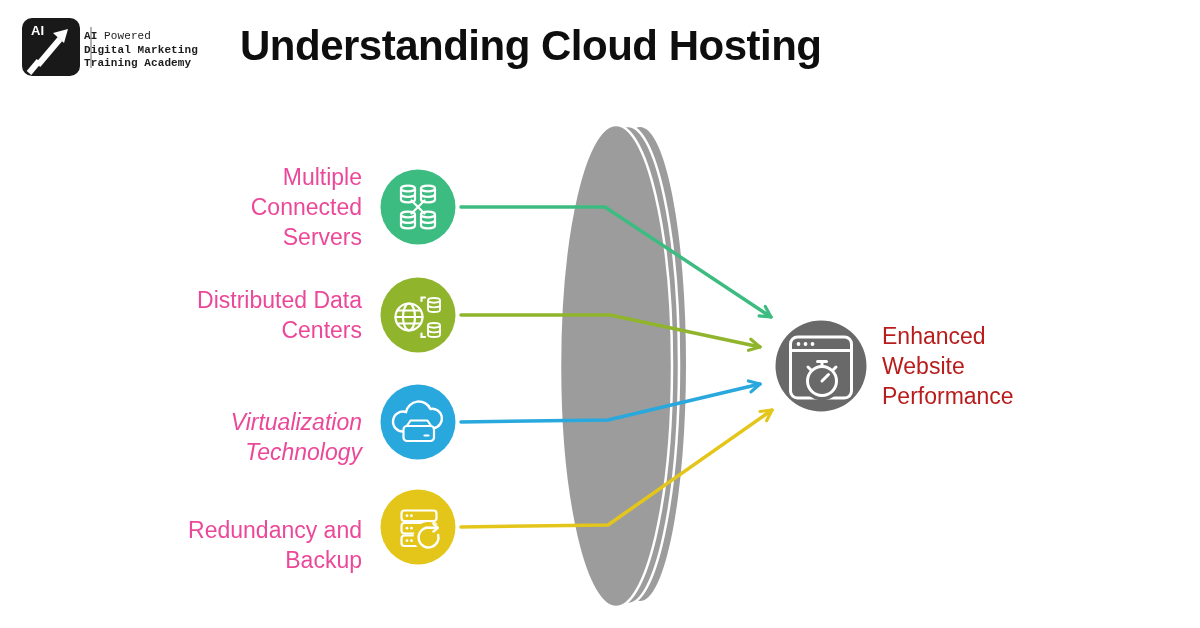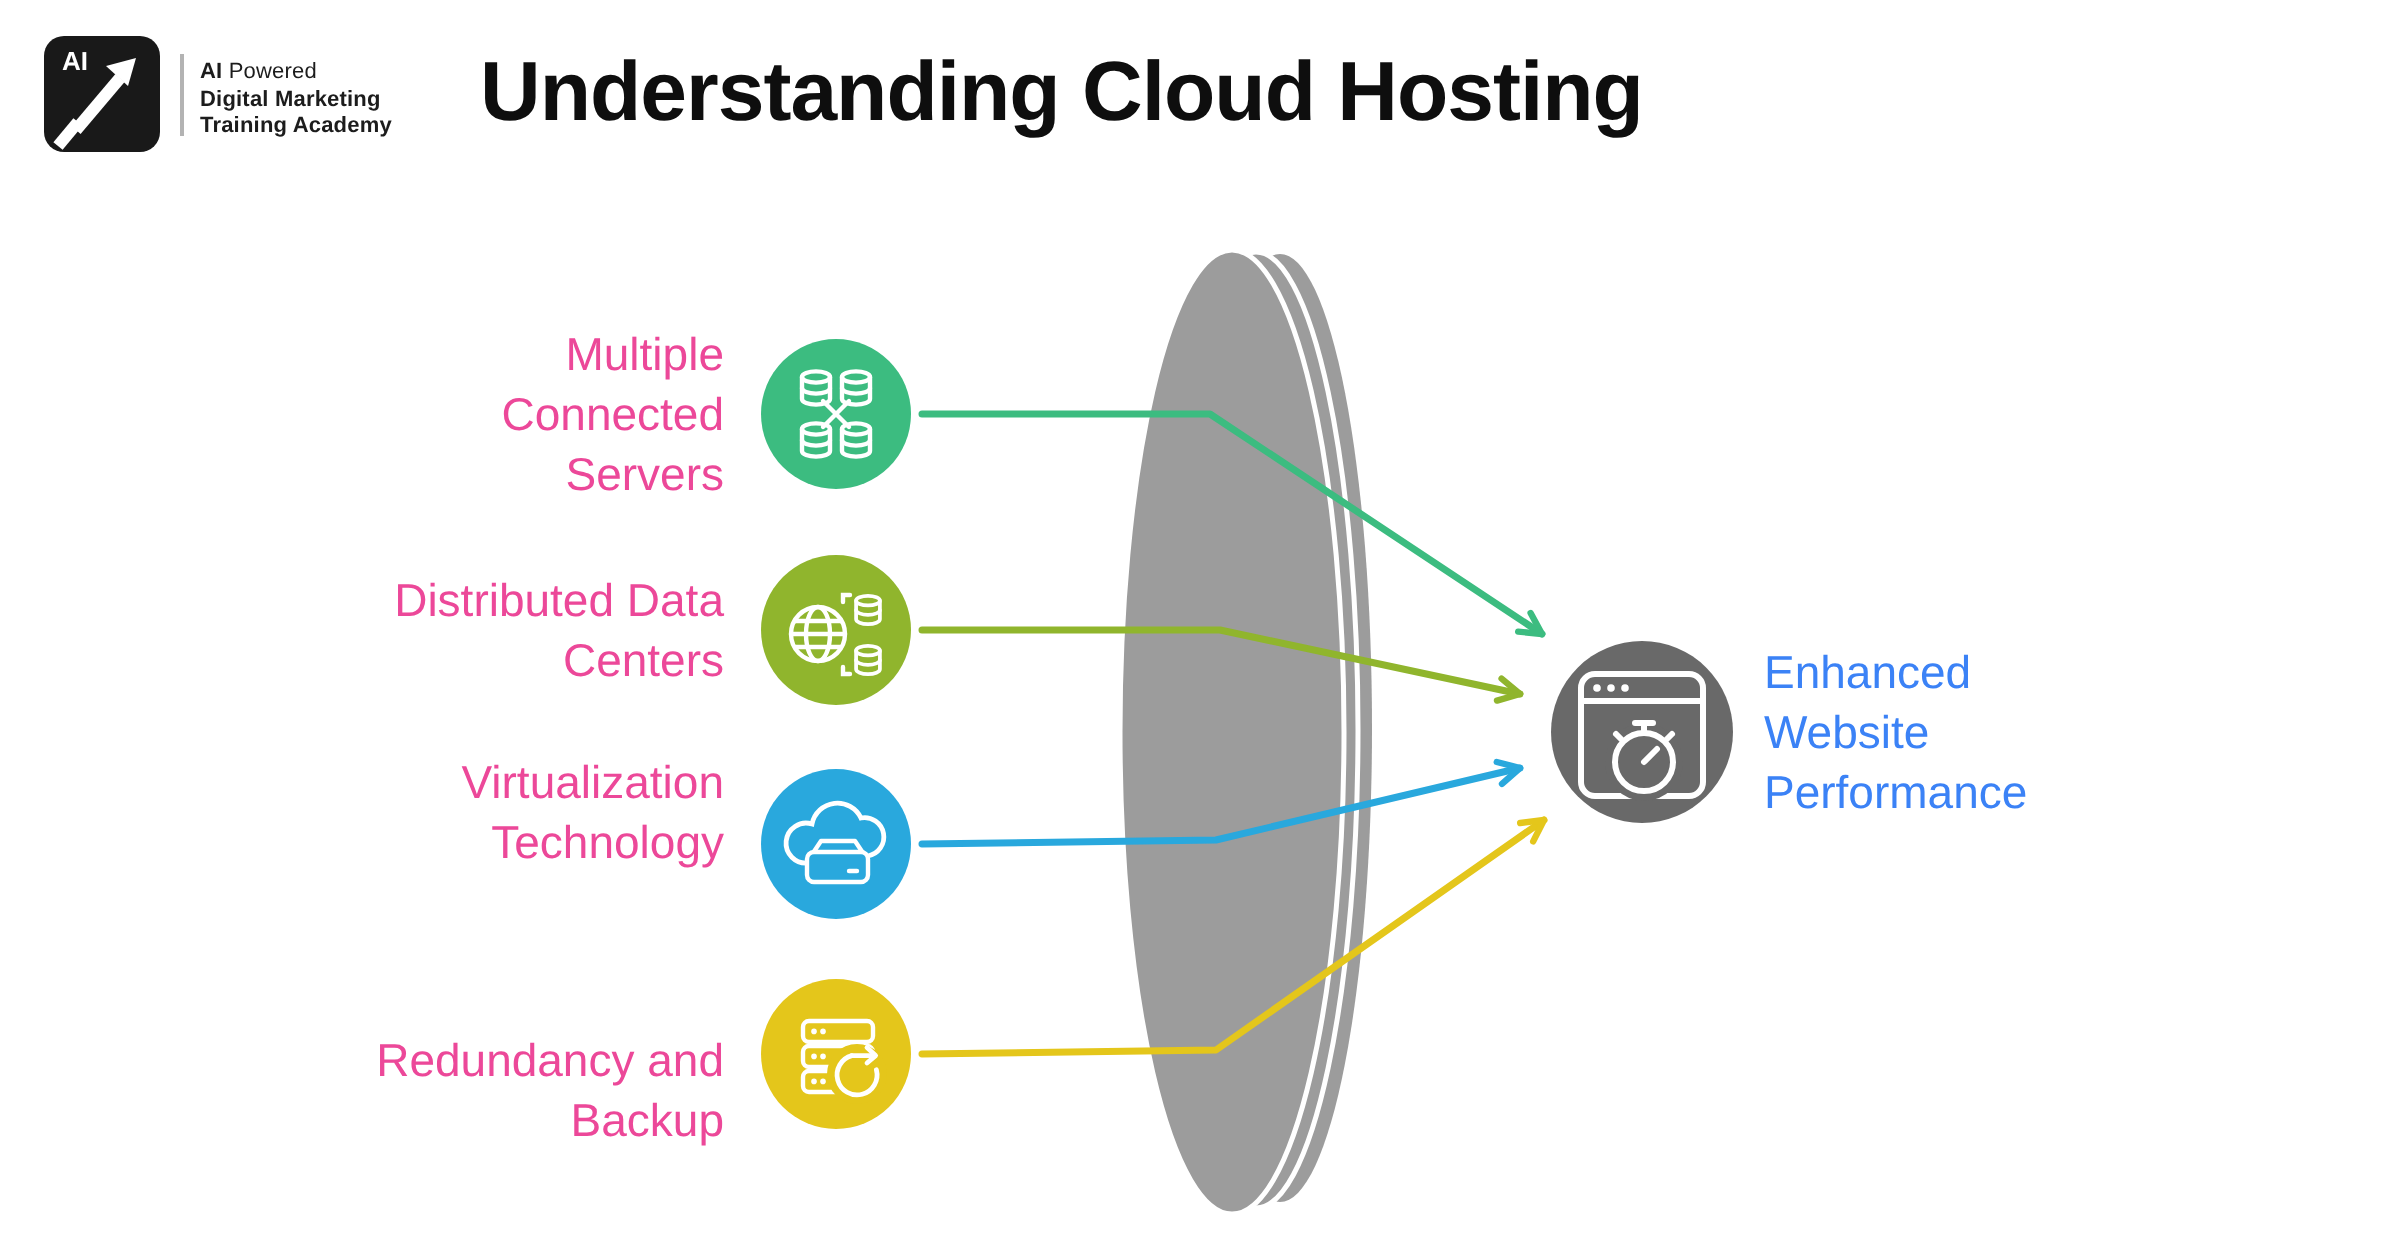--- a/index.html
+++ b/index.html
@@ -18,41 +18,41 @@
     background: #191919; border-radius: 10px;
   }
   .logo-ai {
     position: absolute; left: 9px; top: 5px;
     color: #ffffff; font-size: 13px; font-weight: 700;
   }
   .logo-divider {
     left: 90px; top: 27px; width: 2px; height: 41px; background: #b3b3b3;
   }
   .logo-text {
-    left: 100px; top: 30px; font-size: 11px; line-height: 13.5px;
-    color: #1c1c1c; letter-spacing: 0.1px;
+    left: 84px; top: 30px; font-size: 11px; line-height: 13.5px;
+    color: #1c1c1c; letter-spacing: 0.1px; font-family: Liberation Mono, monospace;
   }
   .logo-text .bold { font-weight: 700; }
   .page-title {
     left: 240px; top: 22px; width: 720px;
     text-align: left; font-size: 42px; font-weight: 700;
     color: #0e0e0e; letter-spacing: -0.5px;
   }
 
   
   .src-label {
     width: 330px; right: 838px;
     transform: translateY(-50%);
     text-align: right; font-size: 23px; line-height: 30px;
     color: #ec4899; white-space: pre-line;
   }
   .result-label {
     left: 882px; transform: translateY(-50%);
     text-align: left; font-size: 23px; line-height: 30px;
-    color: #3b82f6; white-space: pre-line;
+    color: #b91c1c; white-space: pre-line;
   }
   .icon-wrap { width: 76px; height: 76px; left: 380px; }
   svg { display: block; }
 </style>
 </head>
 <body>
 
 <div class="abs logo-box">
   <span class="logo-ai">AI</span>
   <svg width="58" height="58" viewBox="0 0 58 58">
@@ -130,21 +130,21 @@
       <line x1="17.5" y1="33.5" x2="40.5" y2="33.5"></line>
       <line x1="17.5" y1="46.5" x2="40.5" y2="46.5"></line>
       <path d="M45,20.5 H41.5 V24"></path>
       <path d="M45,60 H41.5 V56.5"></path>
     </g>
     <use href="#db1" xlink:href="#db1" transform="translate(54,28) scale(0.85)"></use>
     <use href="#db1" xlink:href="#db1" transform="translate(54,53) scale(0.85)"></use>
   </svg>
 </div>
 
-<div class="abs src-label" style="top:406px;">Virtualization
+<div class="abs src-label" style="top:437px;font-style:italic;">Virtualization
 Technology</div>
 <div class="abs icon-wrap" style="top:384px;">
   <svg width="76" height="76" viewBox="0 0 76 76">
     <circle cx="38" cy="38" r="37.5" fill="#29a8dd"></circle>
     <path d="M24,47.5 A10,10 0 1 1 26,28 A13,13 0 0 1 50.5,25 A9.5,9.5 0 1 1 54,44" fill="none" stroke="#ffffff" stroke-width="2.4" stroke-linecap="round"></path>
     <path d="M26.5,42.5 L30.5,36.5 L47.5,36.5 L51.5,42.5 Z" stroke="#ffffff" stroke-width="2.2" stroke-linejoin="round" fill="#29a8dd"></path>
     <rect x="23.5" y="42" width="30.5" height="15" rx="3.5" stroke="#ffffff" stroke-width="2.2" fill="#29a8dd"></rect>
     <line x1="44.5" y1="51.5" x2="48.5" y2="51.5" stroke="#ffffff" stroke-width="2.2" stroke-linecap="round"></line>
   </svg>
 </div>

